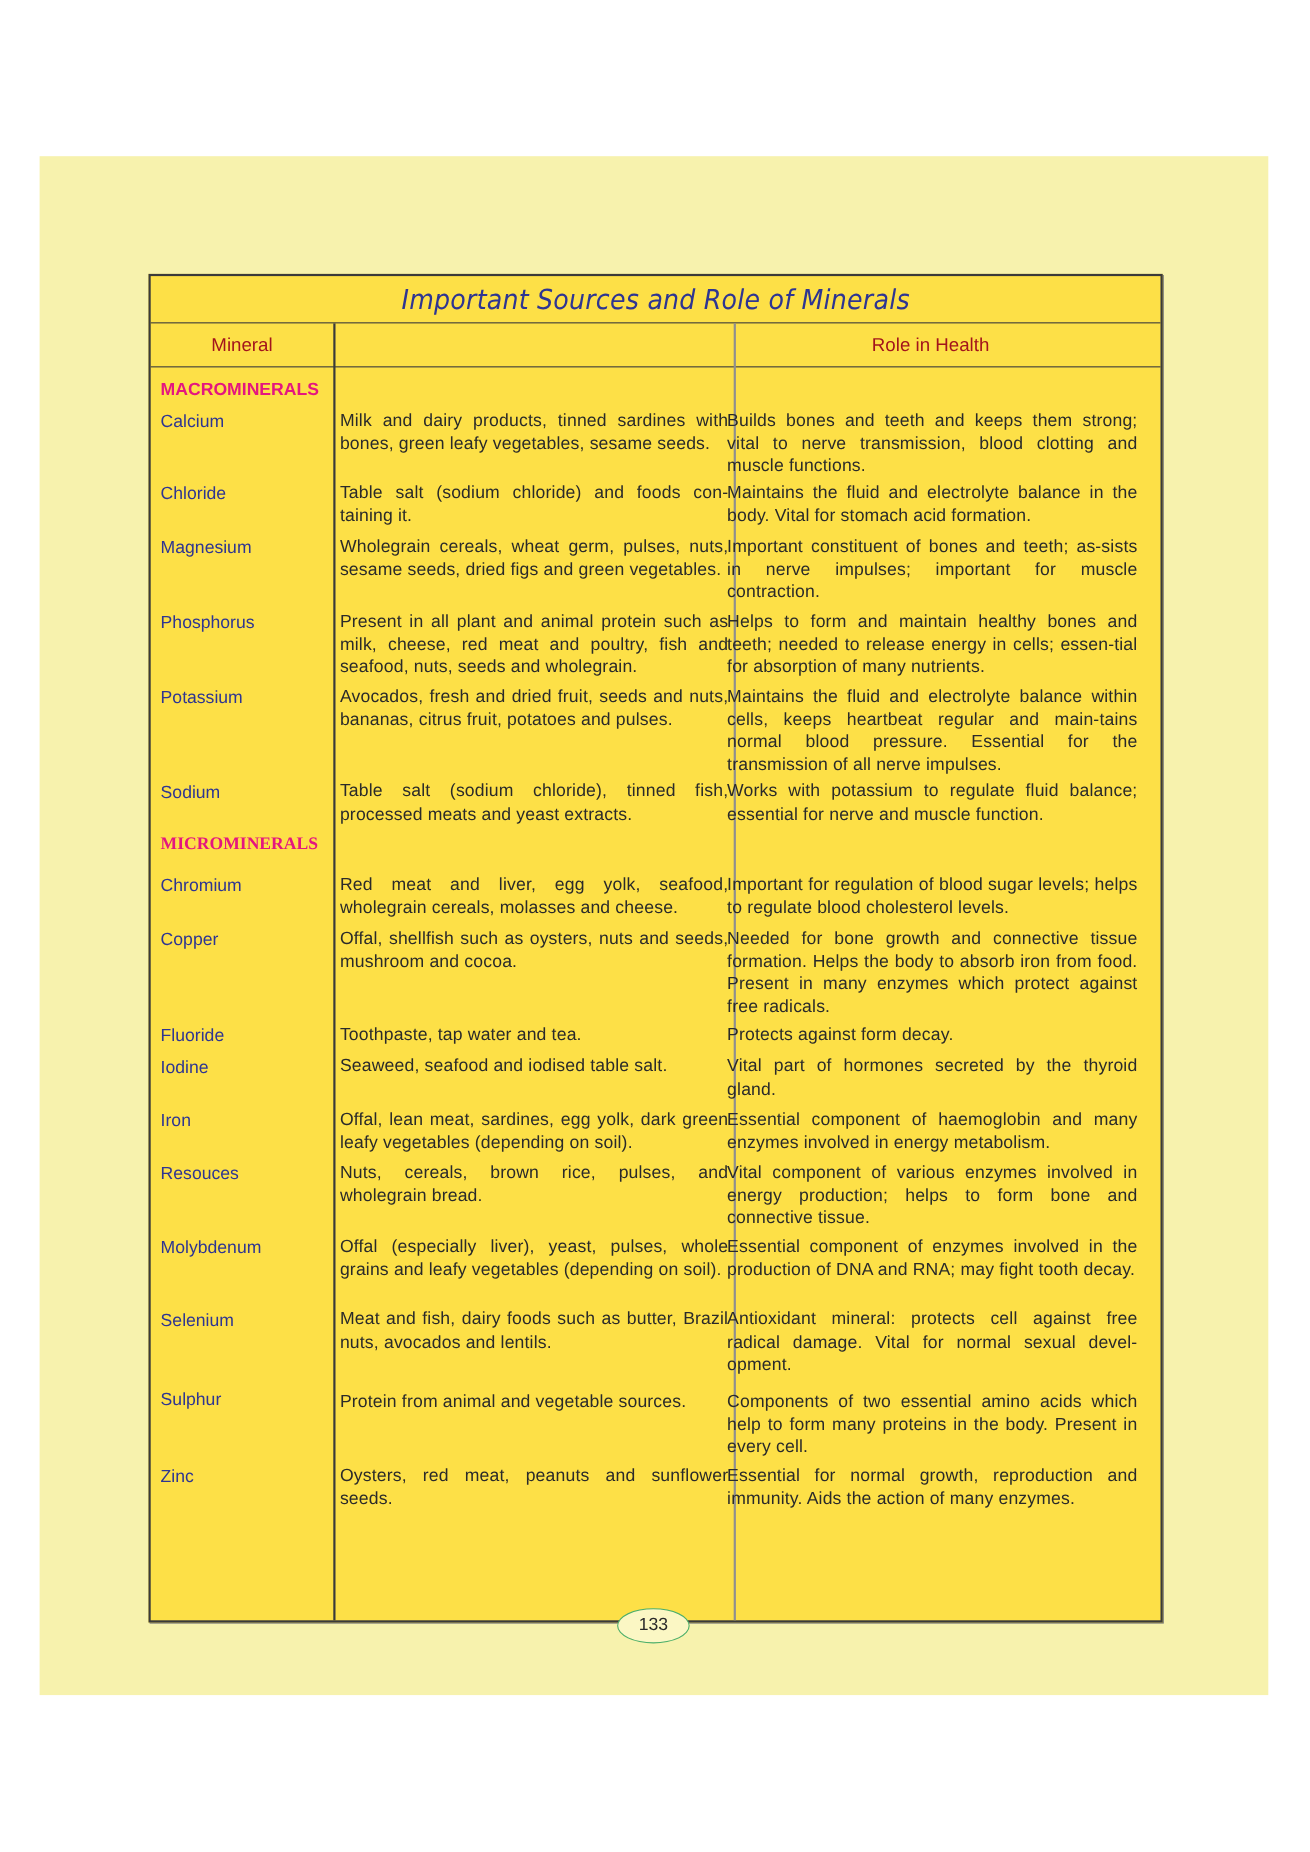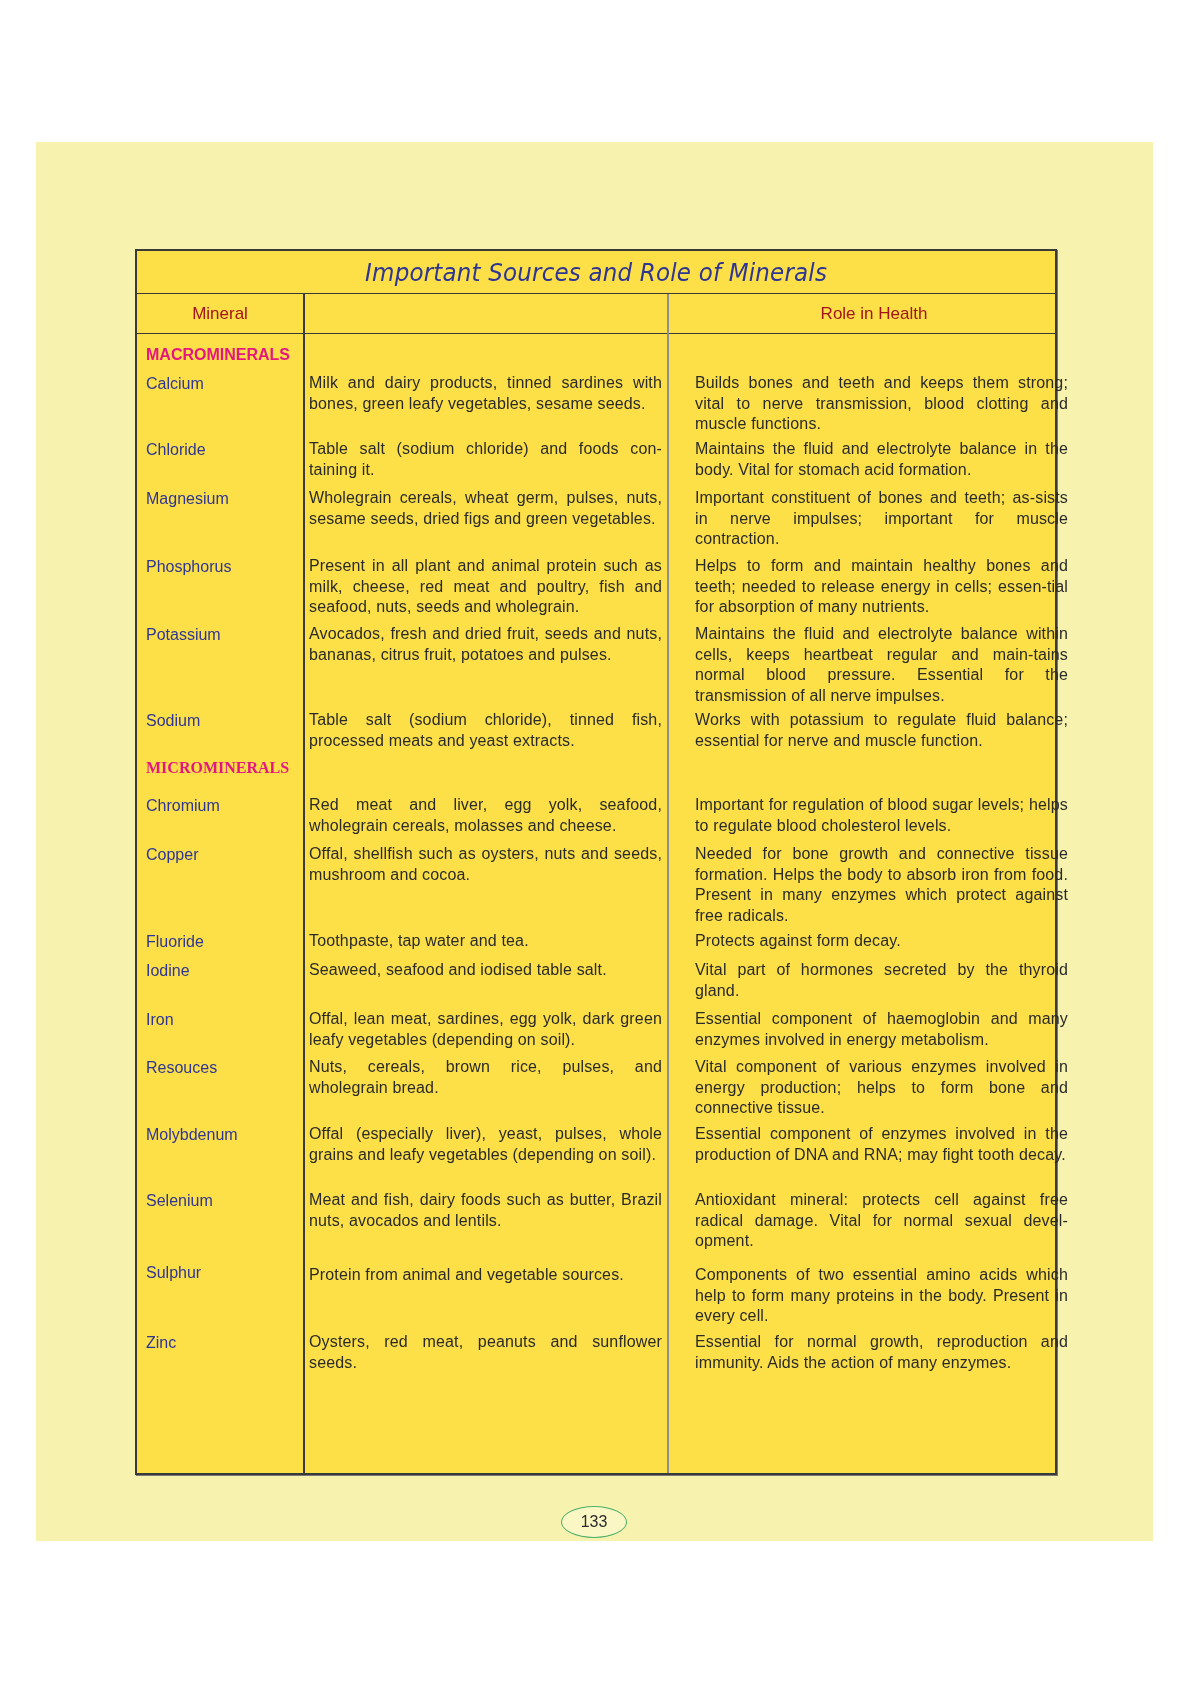--- a/index.html
+++ b/index.html
@@ -45,46 +45,45 @@
     position: absolute; left: 9px;
     font-family: "Liberation Sans", sans-serif; font-weight: bold; font-size: 16px; color: #e4167f;
     line-height: 21px;
   }
   .food {
     position: absolute; left: 172px; width: 353px;
     font-family: "Liberation Sans", sans-serif; font-size: 16px; color: #2a2a2a;
     line-height: 20.5px; text-align: justify; letter-spacing: 0.15px;
   }
   .role {
-    position: absolute; left: 558px; width: 373px;
+    position: absolute; left: 524px; width: 373px;
     font-family: "Liberation Sans", sans-serif; font-size: 16px; color: #2a2a2a;
     line-height: 20.5px; text-align: justify; letter-spacing: 0.15px;
   }
   .page-num {
     position: absolute; left: 561px; top: 1462px; width: 64px; height: 30px;
     border: 1.5px solid #4caf6a; border-radius: 50%;
     display: flex; align-items: center; justify-content: center;
     font-family: "Liberation Sans", sans-serif; font-size: 16px; color: #2a2a2a;
     background: #fbf7c4;
-    margin-top: 44px;
   }
 </style>
 </head>
 <body>
 
 <div class="page-bg"></div>
 
 <div class="table-box">
   <div class="title-row">
     <span class="title">Important Sources and Role of Minerals</span>
   </div>
 
   <div class="header-row">
     <div class="hcell" style="left:0;width:166px;">Mineral</div>
-    <div class="hcell" style="left:544px;width:386px;">Role in Health</div>
+    <div class="hcell" style="left:516px;width:386px;">Role in Health</div>
   </div>
 
   <div class="vline1"></div>
   <div class="vline2"></div>
 
   <div class="body-area">
 
     <div class="section" style="top:93px;">MACROMINERALS</div>
 
     <div class="row" style="top:122px;">

